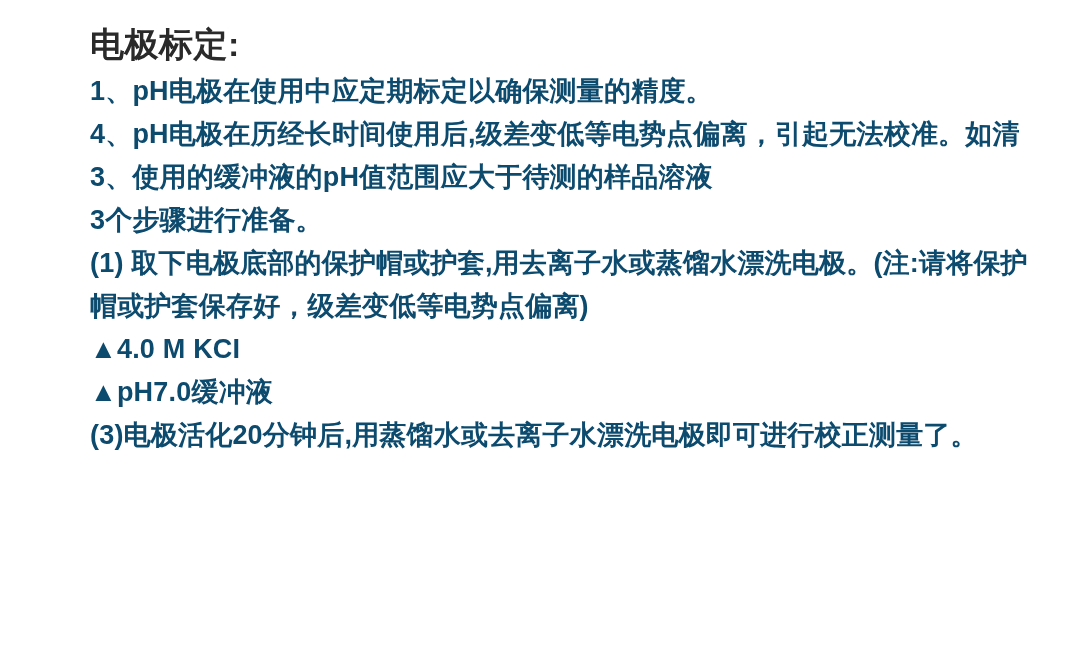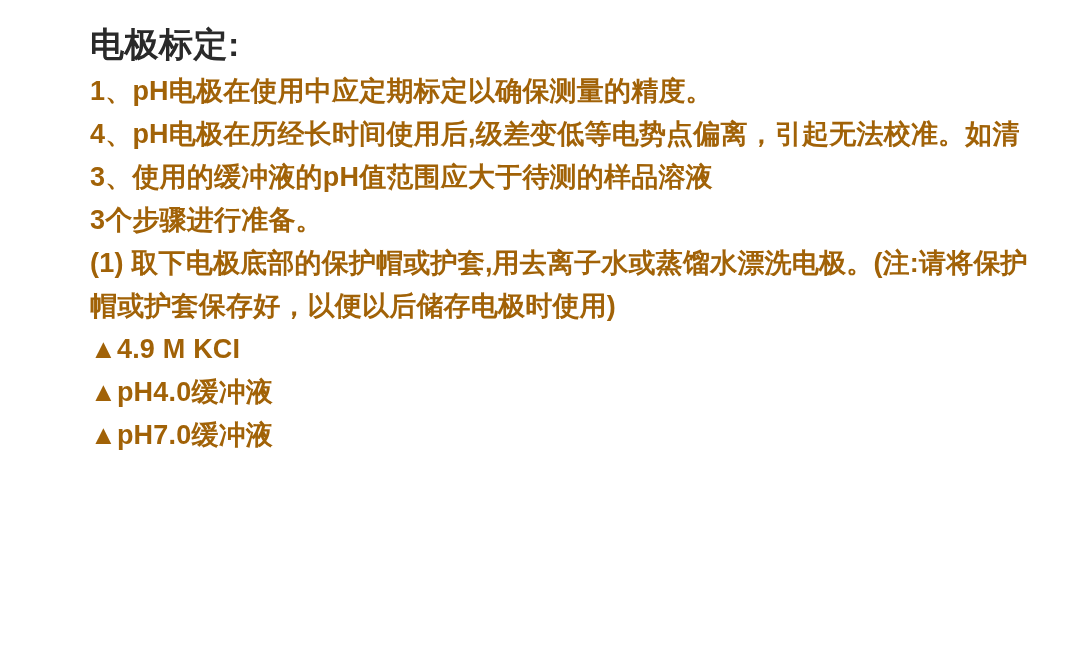--- a/index.html
+++ b/index.html
@@ -30,33 +30,33 @@
     color: #2a2a2a;
   }
   .lines {
     margin: 0;
   }
   .line {
     font-size: 27px;
     font-weight: 600;
     line-height: 43px;
     white-space: nowrap;
-    color: #a16207;
+    color: #0c4a6e;
     letter-spacing: 0.2px;
   }
 </style>
 </head>
 <body>
 
 <div class="page">
   <h1 class="title">电极标定:</h1>
   <div class="lines" id="lines-container">
       <div class="line">1、pH电极在使用中应定期标定以确保测量的精度。</div>
       <div class="line">4、pH电极在历经长时间使用后,级差变低等电势点偏离，引起无法校准。如清</div>
       <div class="line">3、使用的缓冲液的pH值范围应大于待测的样品溶液</div>
       <div class="line">3个步骤进行准备。</div>
       <div class="line">(1) 取下电极底部的保护帽或护套,用去离子水或蒸馏水漂洗电极。(注:请将保护</div>
-      <div class="line">帽或护套保存好，以便以后储存电极时使用)</div>
-      <div class="line">▲4.9 M KCI</div>
-      <div class="line">▲pH4.0缓冲液</div>
+      <div class="line">帽或护套保存好，级差变低等电势点偏离)</div>
+      <div class="line">▲4.0 M KCI</div>
       <div class="line">▲pH7.0缓冲液</div>
+      <div class="line">(3)电极活化20分钟后,用蒸馏水或去离子水漂洗电极即可进行校正测量了。</div>
     </div>
 </div>
 
 </body></html>

